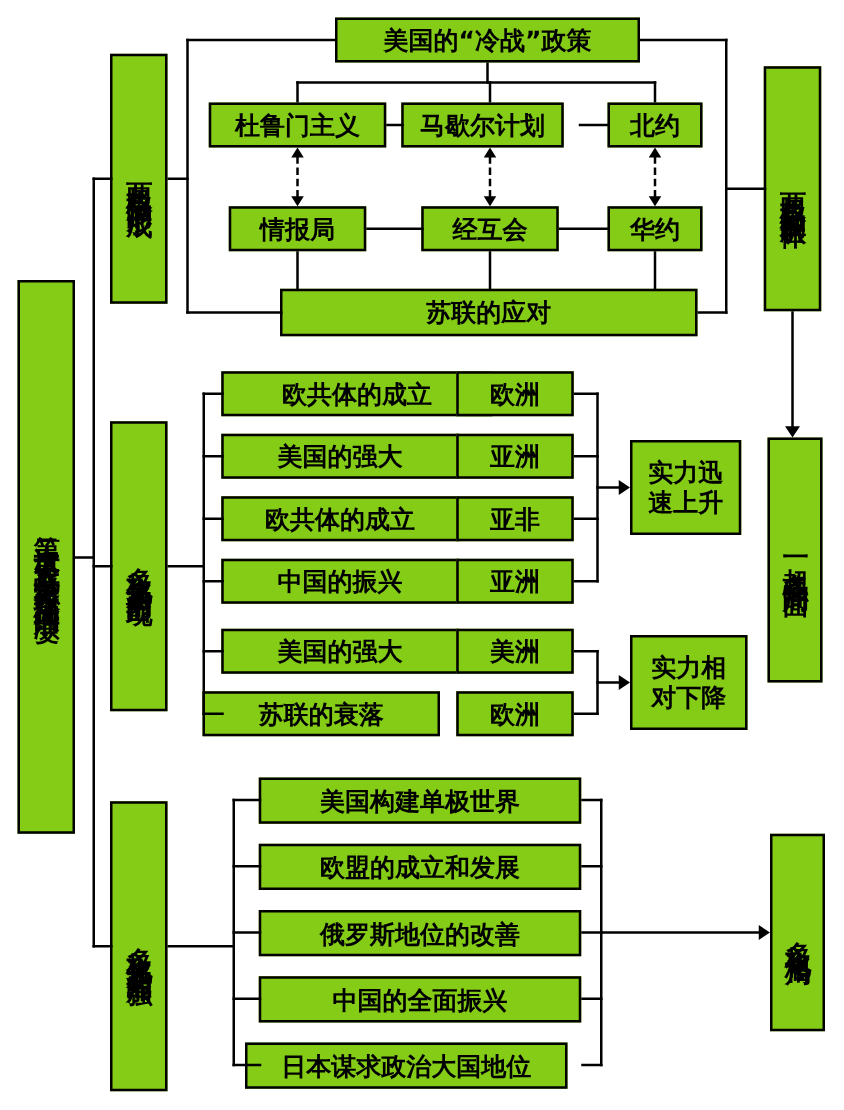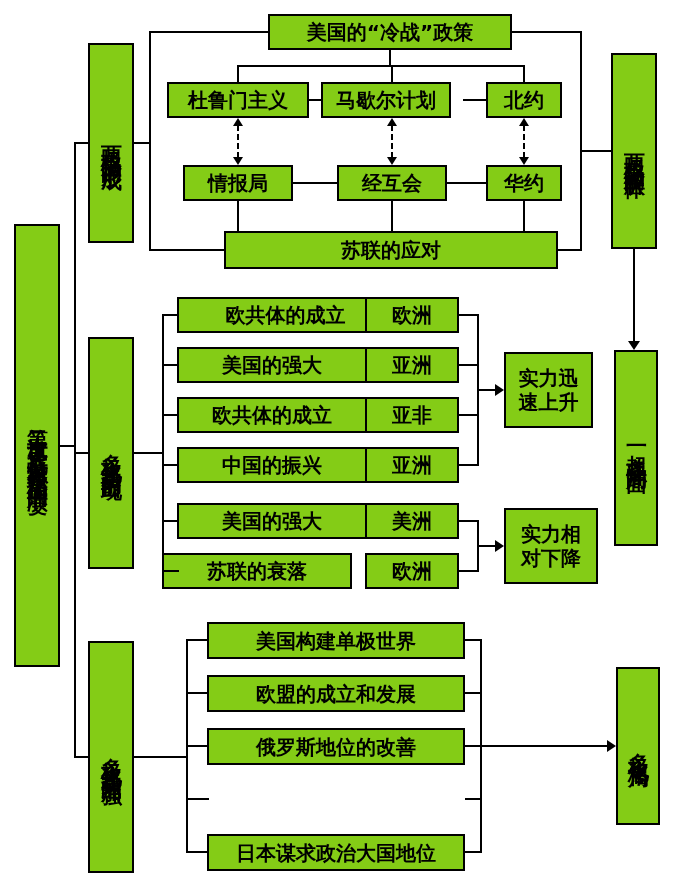--- a/index.html
+++ b/index.html
@@ -71,21 +71,22 @@
   <div class="box" style="left:162px;top:553px;width:190px;height:36px">苏联的衰落</div>
   <div class="box" style="left:365px;top:553px;width:94px;height:36px">欧洲</div>
 
   <div class="box wrapbox" style="left:504px;top:352px;width:89px;height:76px">实力迅速上升</div>
   <div class="box wrapbox" style="left:504px;top:508px;width:94px;height:76px">实力相对下降</div>
   <div class="box vbox" style="left:614px;top:350px;width:44px;height:196px">一超多强的局面</div>
 
   <div class="box" style="left:207px;top:622px;width:258px;height:37px">美国构建单极世界</div>
   <div class="box" style="left:207px;top:675px;width:258px;height:37px">欧盟的成立和发展</div>
   <div class="box" style="left:207px;top:728px;width:258px;height:37px">俄罗斯地位的改善</div>
-  <div class="box" style="left:207px;top:834px;width:258px;height:37px">日本谋求政治大国地位</div>
+  <div class="box" style="left:207px;top:781px;width:258px;height:37px">中国的全面振兴</div>
+  <div class="box" style="left:196px;top:834px;width:258px;height:37px">日本谋求政治大国地位</div>
   <div class="box vbox" style="left:616px;top:667px;width:44px;height:158px">多极化格局</div>
 
   <div class="h" style="left:60px;top:445px;width:16px"></div>
   <div class="v" style="left:74px;top:142px;height:616px"></div>
   <div class="h" style="left:74px;top:142px;width:16px"></div>
   <div class="h" style="left:74px;top:452px;width:16px"></div>
   <div class="h" style="left:74px;top:756px;width:16px"></div>
 
   <div class="h" style="left:134px;top:142px;width:17px"></div>
   <div class="v" style="left:149px;top:31px;height:220px"></div>

